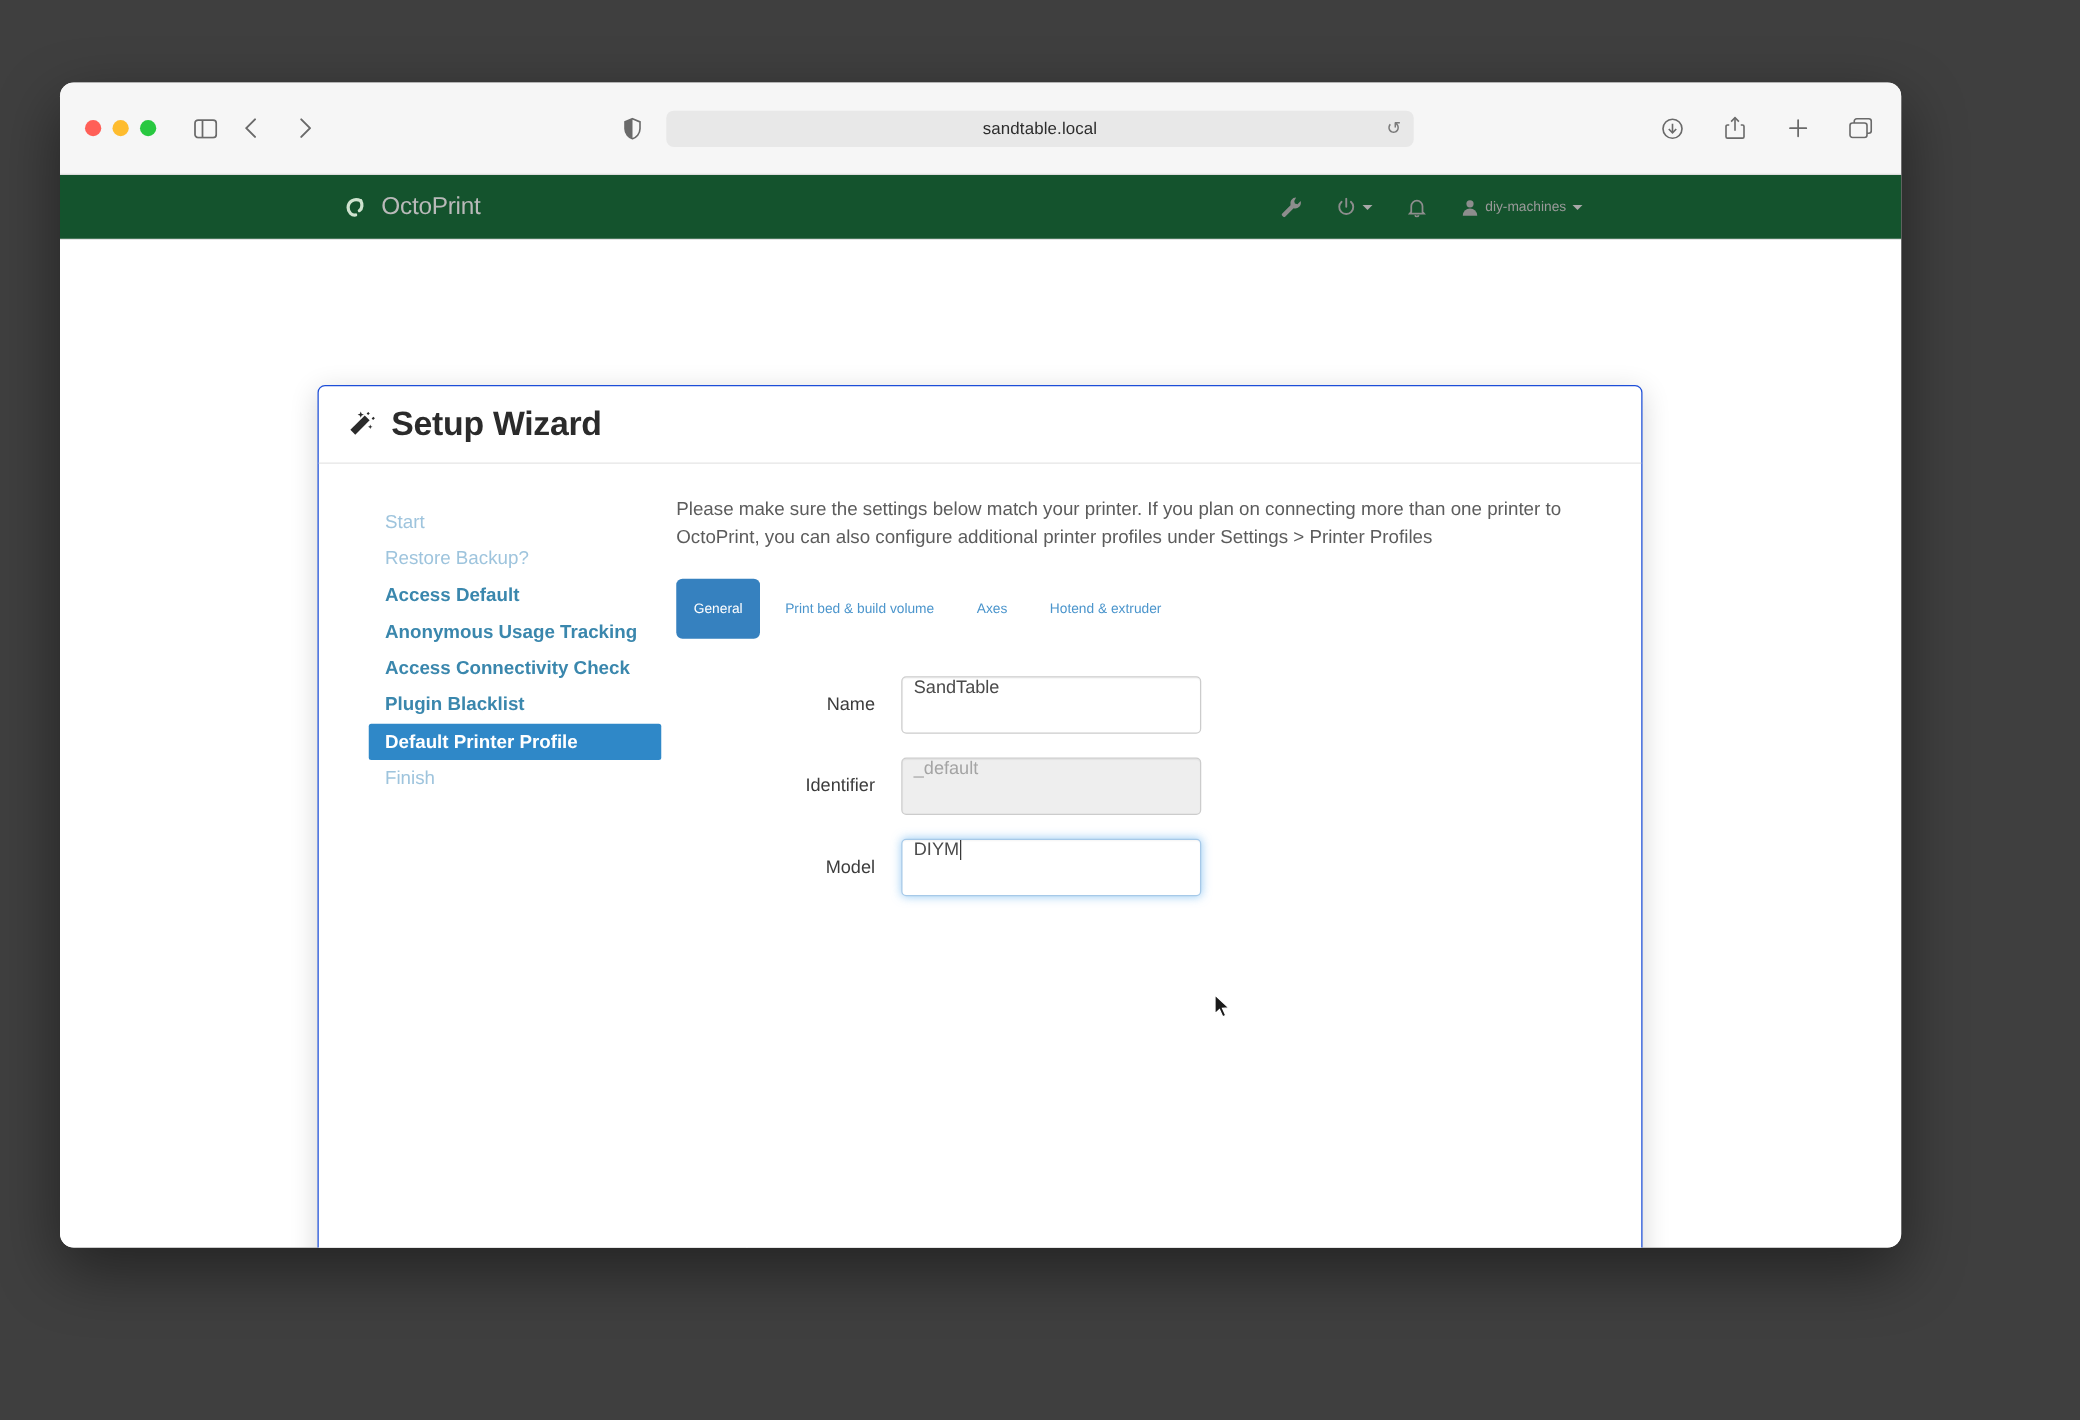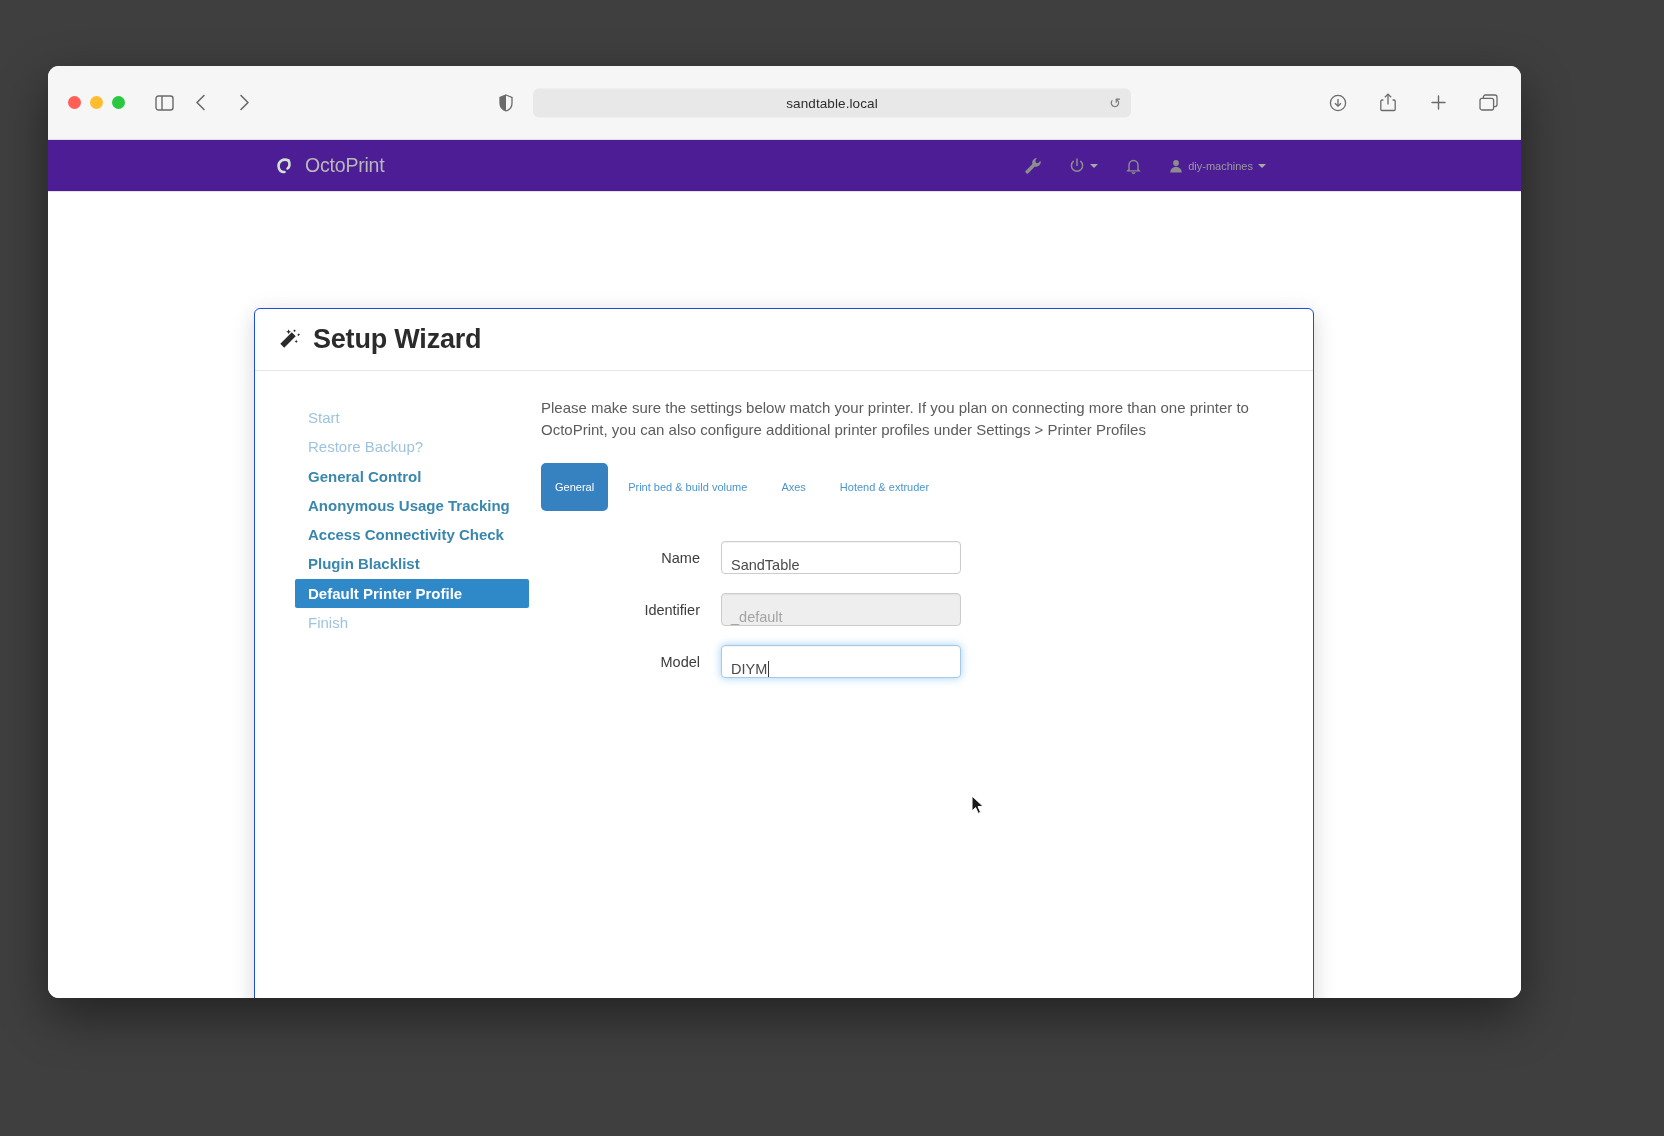--- a/index.html
+++ b/index.html
@@ -62,21 +62,21 @@
     color: #7a7a7a; font-size: 14px; line-height: 1;
   }
   .tb-right {
     position: absolute; right: 18px; top: 50%; transform: translateY(-50%);
     display: flex; align-items: center; gap: 20px;
   }
 
   
   .op-navbar {
     height: 52px;
-    background: #4c1d95;
+    background: #14532d;
     border-bottom: 1px solid #e3e3e3;
     display: flex; align-items: center;
     position: relative;
   }
   .op-brand {
     position: absolute; left: 226px;
     display: flex; align-items: center; gap: 9px;
   }
   .op-logo { width: 22px; height: 22px; }
   .op-brand-text {
@@ -186,28 +186,28 @@
   .form-row {
     display: flex; align-items: center;
     margin-bottom: 19px;
   }
   .form-label {
     width: 180px; text-align: right;
     font-size: 14.5px; color: #3c3c3c;
     padding-right: 21px;
   }
   .form-input {
-    width: 240px; height: 33px;
+    width: 240px; height: 46px;
     border: 1px solid #cccccc;
     border-radius: 4px;
     background: #ffffff;
     font-size: 14.5px;
     color: #4a4a4a;
     padding: 0 9px;
-    display: flex; align-items: flex-end;
+    display: flex; align-items: flex-start;
     font-family: "Liberation Sans", sans-serif;
     box-shadow: inset 0 1px 1px rgba(0,0,0,.05);
   }
   .form-input.disabled {
     background: #eeeeee;
     color: #a4a4a4;
   }
   .form-input.focused {
     border-color: #a6c9e8;
     box-shadow: inset 0 1px 1px rgba(0,0,0,.04), 0 0 8px rgba(82,168,236,.55);
@@ -374,21 +374,21 @@
           </svg>
         </span>
         <span class="modal-title">Setup Wizard</span>
       </div>
 
       <div class="modal-body">
 
         <div class="wiz-nav">
           <div class="wiz-item muted">Start</div>
           <div class="wiz-item muted">Restore Backup?</div>
-          <div class="wiz-item">General Control</div>
+          <div class="wiz-item">Access Default</div>
           <div class="wiz-item">Anonymous Usage Tracking</div>
           <div class="wiz-item">Access Connectivity Check</div>
           <div class="wiz-item">Plugin Blacklist</div>
           <div class="wiz-item active">Default Printer Profile</div>
           <div class="wiz-item muted">Finish</div>
         </div>
 
         <div class="wiz-main">
           <div class="wiz-desc">Please make sure the settings below match your printer. If you plan on connecting more than one printer to OctoPrint, you can also configure additional printer profiles under Settings &gt; Printer Profiles</div>
 

